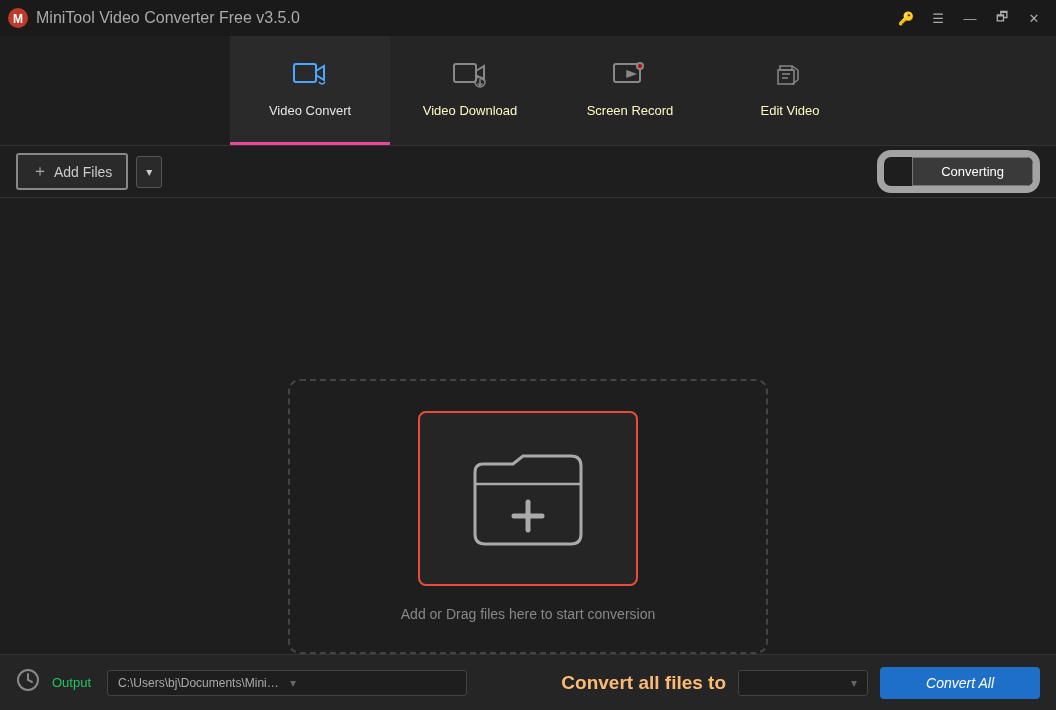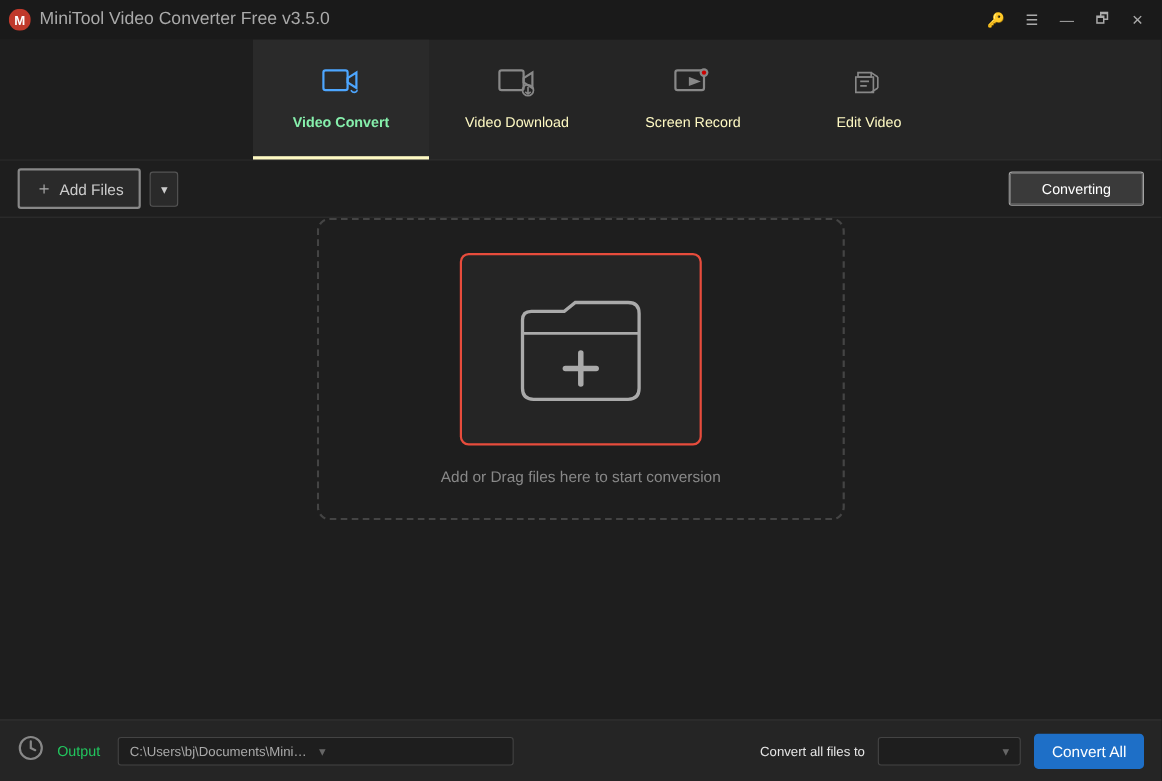--- a/index.html
+++ b/index.html
@@ -79,24 +79,23 @@
       gap: 8px;
       width: 160px;
       cursor: pointer;
       color: #fef9c3;
       font-size: 13px;
       border-bottom: 3px solid transparent;
       transition: all 0.2s;
       flex-shrink: 0;
     }
     .nav-tab.active {
-      color: #86efac;
-      border-bottom: 3px solid #fef9c3;
+      color: #e5e5e5;
+      border-bottom: 3px solid #ec4899;
       background: #2a2a2a;
-      font-weight: bold;
     }
     .nav-tab-icon {
       font-size: 28px;
       line-height: 1;
     }
 
     
     .toolbar {
       display: flex;
       align-items: center;
@@ -128,43 +127,44 @@
       height: 32px;
       cursor: pointer;
       display: flex;
       align-items: center;
       justify-content: center;
       border-radius: 3px;
     }
     .tab-switcher {
       display: flex;
       margin-left: auto;
-      border: 1px solid #a3a3a3;
-      border-radius: 3px;
+      border: 7px solid #a3a3a3;
+      border-radius: 14px;
       overflow: hidden;
+      padding-left: 28px;
     }
     .tab-switcher-btn {
       padding: 6px 28px;
       font-size: 13px;
       cursor: pointer;
       border: none;
       background: #2a2a2a;
       color: #aaa;
     }
     .tab-switcher-btn.active {
       background: #3a3a3a;
       color: #fff;
       border: 1px solid #777;
     }
 
     
     .main-content {
       flex: 1;
       display: flex;
-      align-items: flex-start;
+      align-items: flex-end;
       justify-content: center;
       background: #1e1e1e;
       overflow: hidden;
     }
     .drop-zone-outer {
       width: 480px;
       padding: 30px;
       border: 2px dashed #444;
       border-radius: 12px;
       display: flex;
@@ -223,46 +223,48 @@
       width: 360px;
       border-radius: 3px;
       display: flex;
       align-items: center;
       justify-content: space-between;
       cursor: pointer;
     }
     .output-path-input span { flex: 1; overflow: hidden; text-overflow: ellipsis; white-space: nowrap; }
     .convert-all-label {
       margin-left: auto;
-      font-size: 12px;
-      color: #e5e5e5;
+      font-size: 19px;
+      color: #fdba74;
       white-space: nowrap;
+      font-weight: bold;
     }
     .convert-all-select {
       background: #1e1e1e;
       border: 1px solid #444;
       color: #aaa;
       font-size: 12px;
       padding: 5px 10px;
       width: 130px;
       border-radius: 3px;
       display: flex;
       align-items: center;
       justify-content: space-between;
       cursor: pointer;
     }
     .convert-all-btn {
       background: #1e6fc7;
       border: none;
       color: #fff;
       font-size: 14px;
-      padding: 8px 16px;
+      padding: 8px 46px;
       border-radius: 4px;
       cursor: pointer;
       white-space: nowrap;
+      font-style: italic;
     }
   </style>
 </head>
 <body>
 
 <div class="title-bar">
   <div class="title-bar-left">
 
     <svg class="app-logo" viewBox="0 0 20 20">
       <circle cx="10" cy="10" r="10" fill="#c0392b"></circle>

